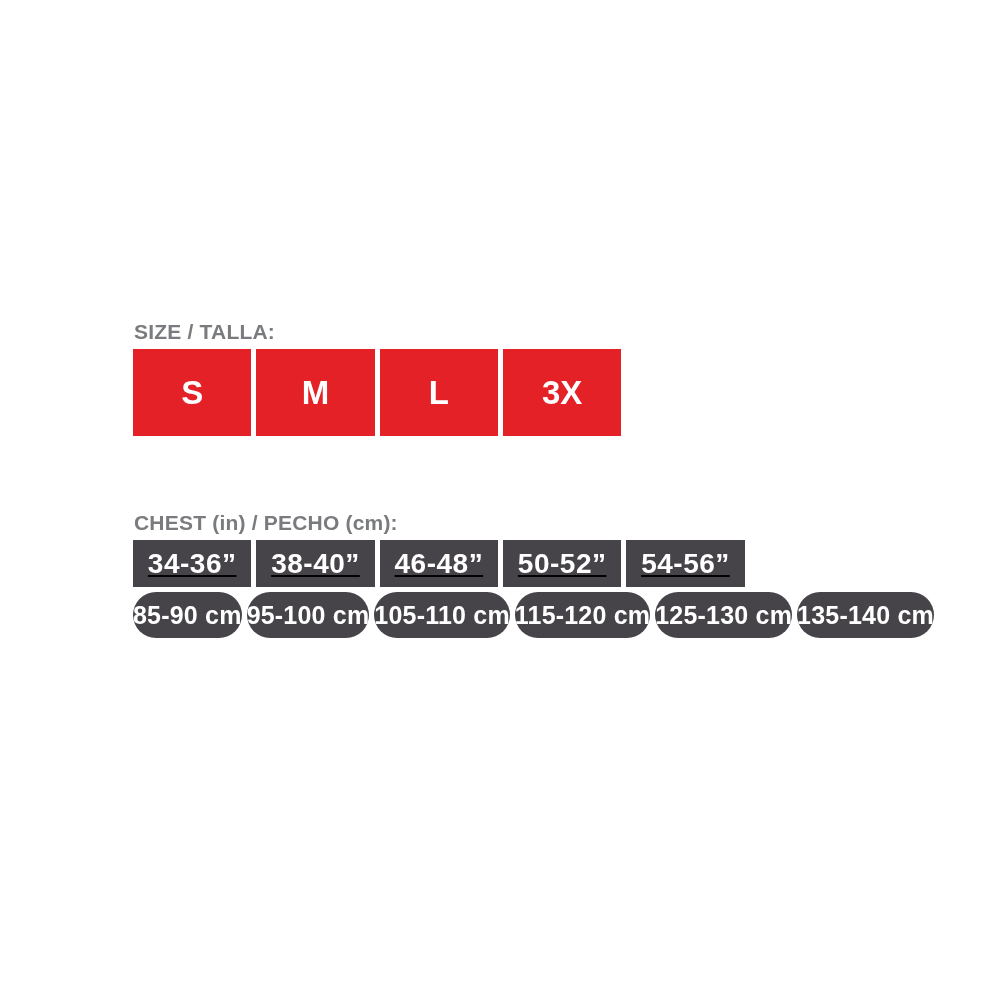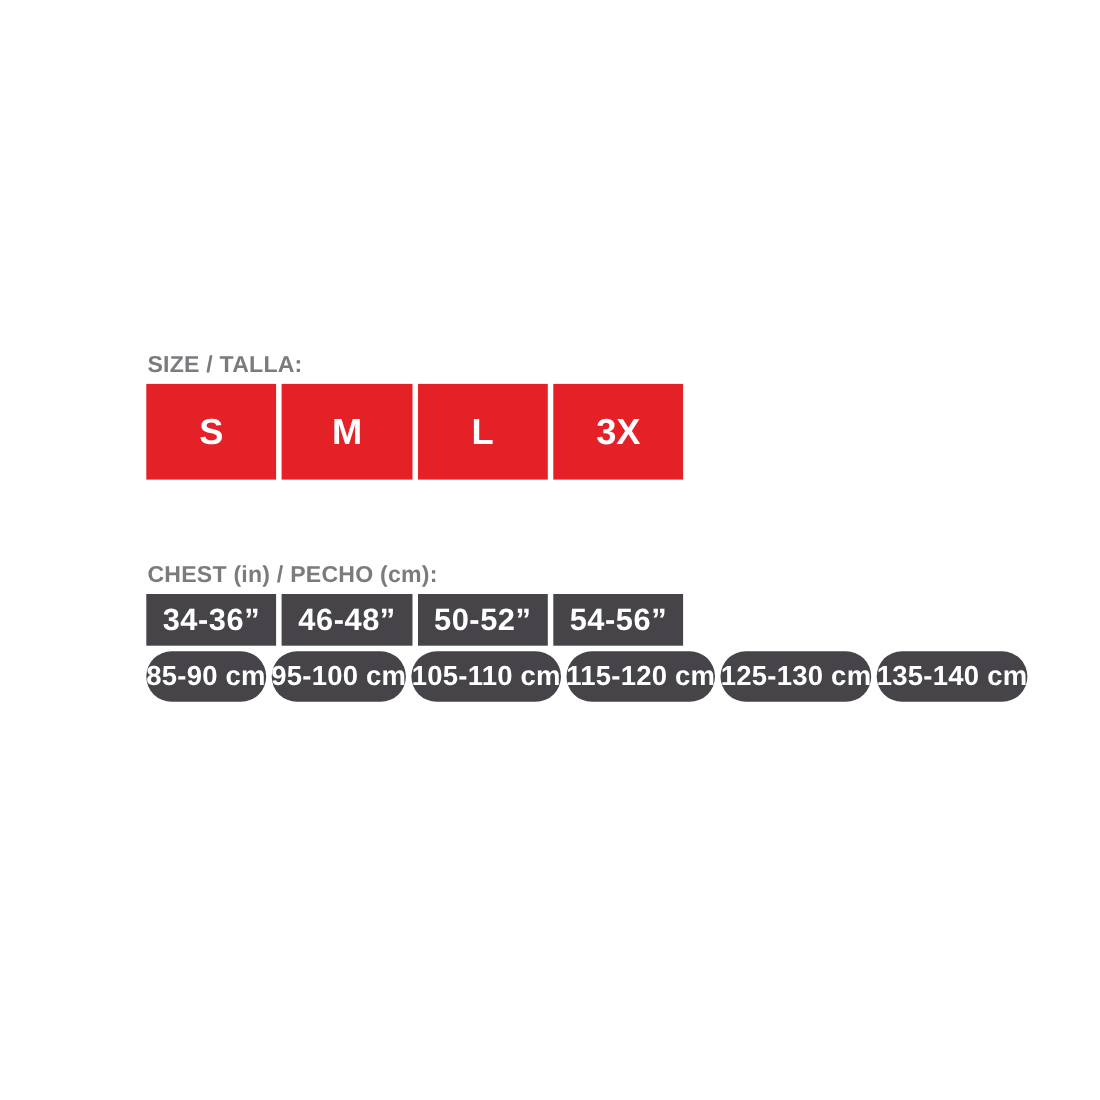--- a/index.html
+++ b/index.html
@@ -30,21 +30,21 @@
 
   .grid-row {
     position: absolute;
     left: 133px;
     width: 735px;
     display: grid;
     grid-template-columns: repeat(6, 1fr);
     column-gap: 5px;
   }
   .size-row { top: 349px; height: 87px; }
-  .in-row   { top: 540px; height: 47px; }
+  .in-row   { top: 540px; height: 47px; text-decoration: underline; }
   .cm-row   { top: 592px; height: 46px; }
 
   .cell {
     display: flex;
     align-items: center;
     justify-content: center;
     color: var(--cell-text, #ffffff);
     font-weight: bold;
     white-space: nowrap;
   }
@@ -76,20 +76,21 @@
     <div class="cell size-cell">S</div>
     <div class="cell size-cell">M</div>
     <div class="cell size-cell">L</div>
     <div class="cell size-cell">3X</div>
   </div>
 
   <div class="section-label chest-label">CHEST (in) / PECHO (cm):</div>
 
   <div class="grid-row in-row">
     <div class="cell measure-cell">34-36”</div>
+    <div class="cell measure-cell">38-40”</div>
     <div class="cell measure-cell">46-48”</div>
     <div class="cell measure-cell">50-52”</div>
     <div class="cell measure-cell">54-56”</div>
   </div>
 
   <div class="grid-row cm-row">
     <div class="cell measure-cell">85-90 cm</div>
     <div class="cell measure-cell">95-100 cm</div>
     <div class="cell measure-cell">105-110 cm</div>
     <div class="cell measure-cell">115-120 cm</div>

